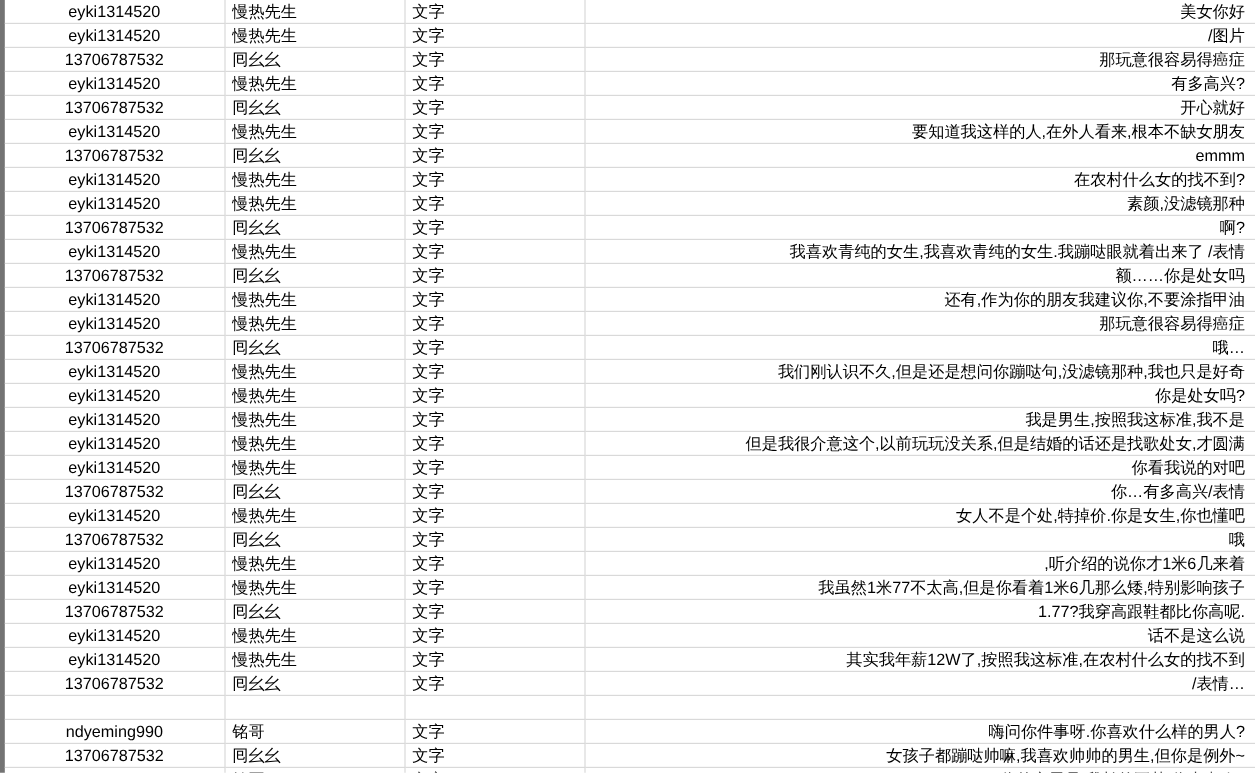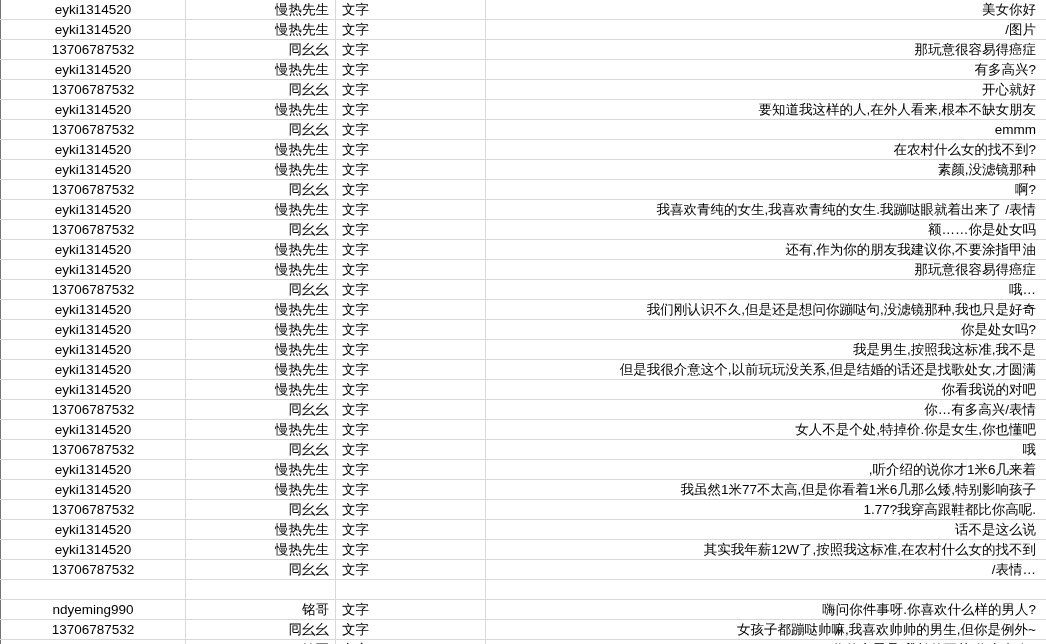--- a/index.html
+++ b/index.html
@@ -29,30 +29,30 @@
     border: 1px solid #d9d9d9;
     border-top: none;
     border-left: none;
     height: 19px;
     padding: 0 6px;
     line-height: 19px;
     white-space: nowrap;
     overflow: hidden;
   }
   table.log td.id   { text-align: center; }
-  table.log td.name { text-align: right; }
+  table.log td.name { text-align: left; }
   table.log td.type { text-align: left; }
   table.log td.msg  { text-align: right; padding-right: 10px; }
 
   table.log tr.spacer td {
     height: 19px;
     border-right: 1px solid #d9d9d9;
   }
   table.log tr.spacer td.msg { border-right: none; }
-  table.log td:first-child { border-left: 1px solid #737373; }
+  table.log td:first-child { border-left: 4px solid #737373; }
 </style>
 </head>
 <body>
 
 <table class="log">
   <colgroup>
     <col class="c-id">
       <col class="c-name">
       <col class="c-type">
       <col class="c-msg">

